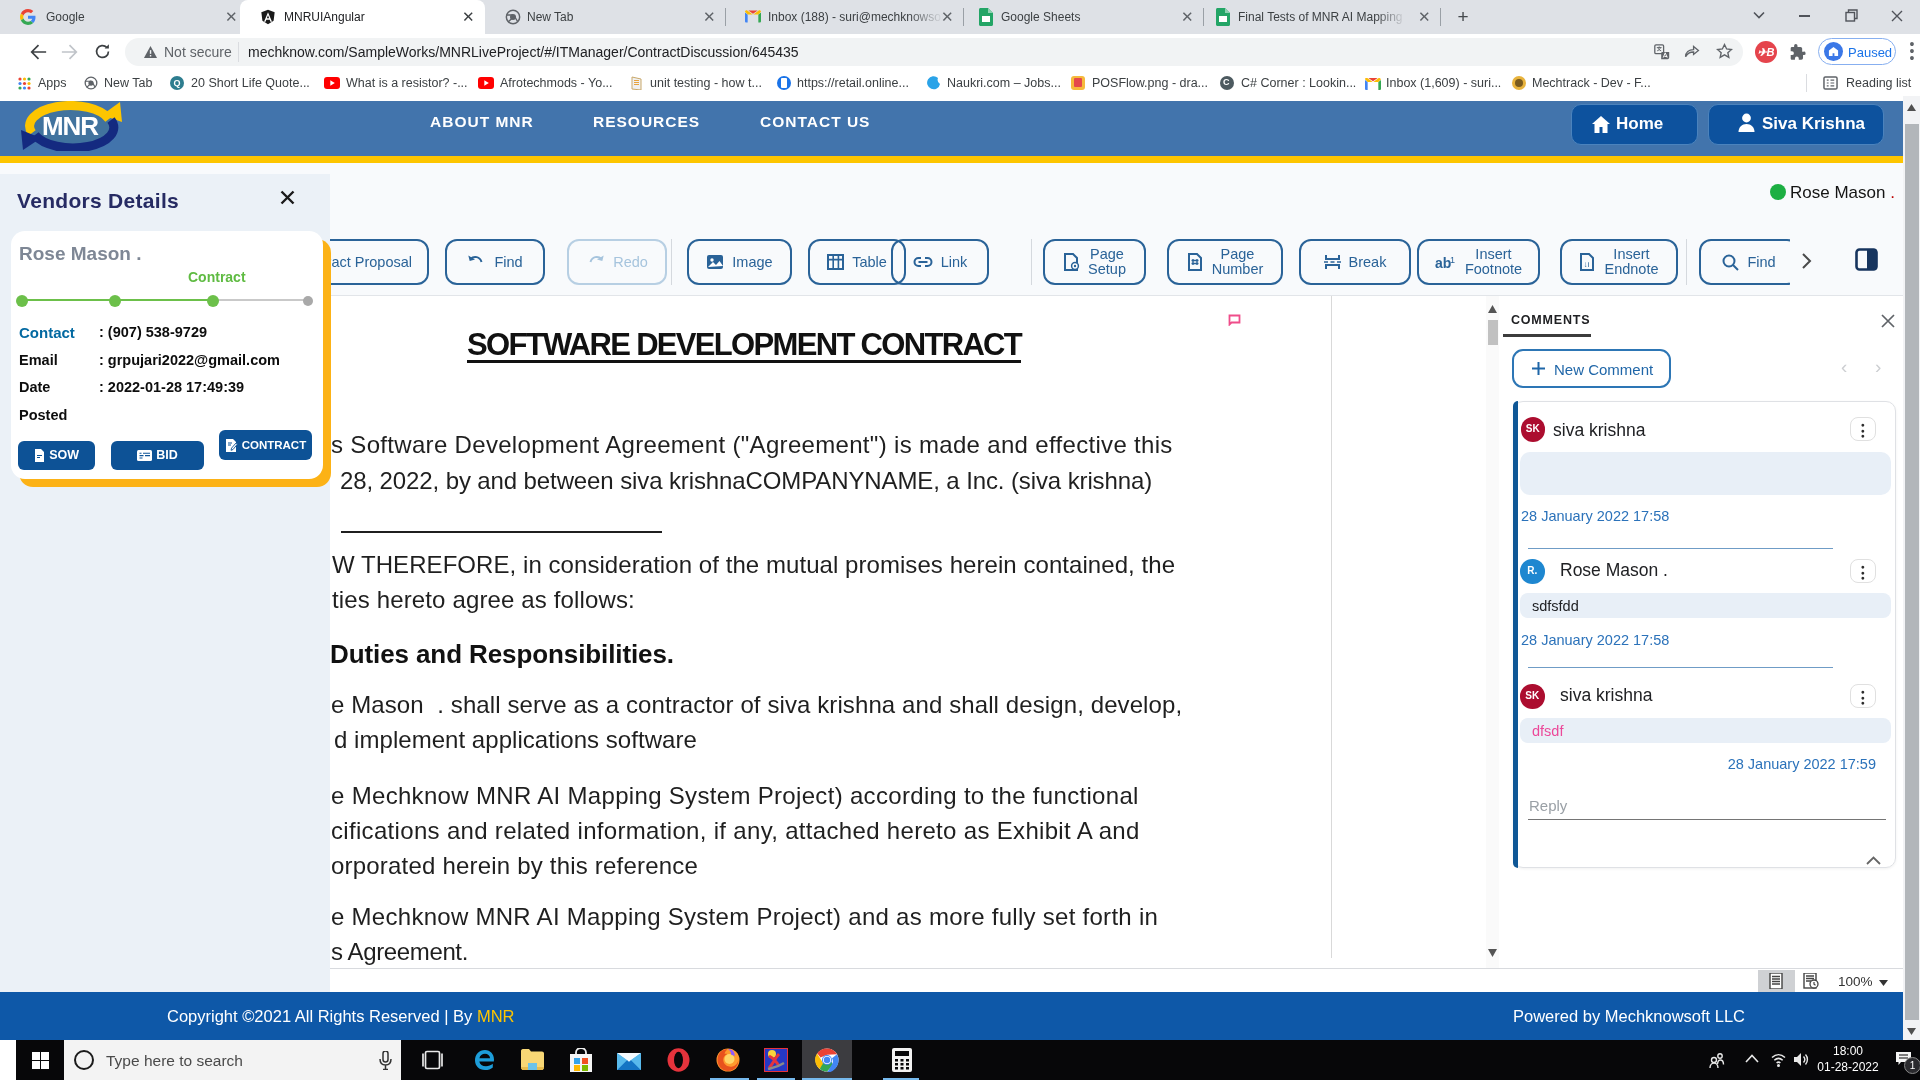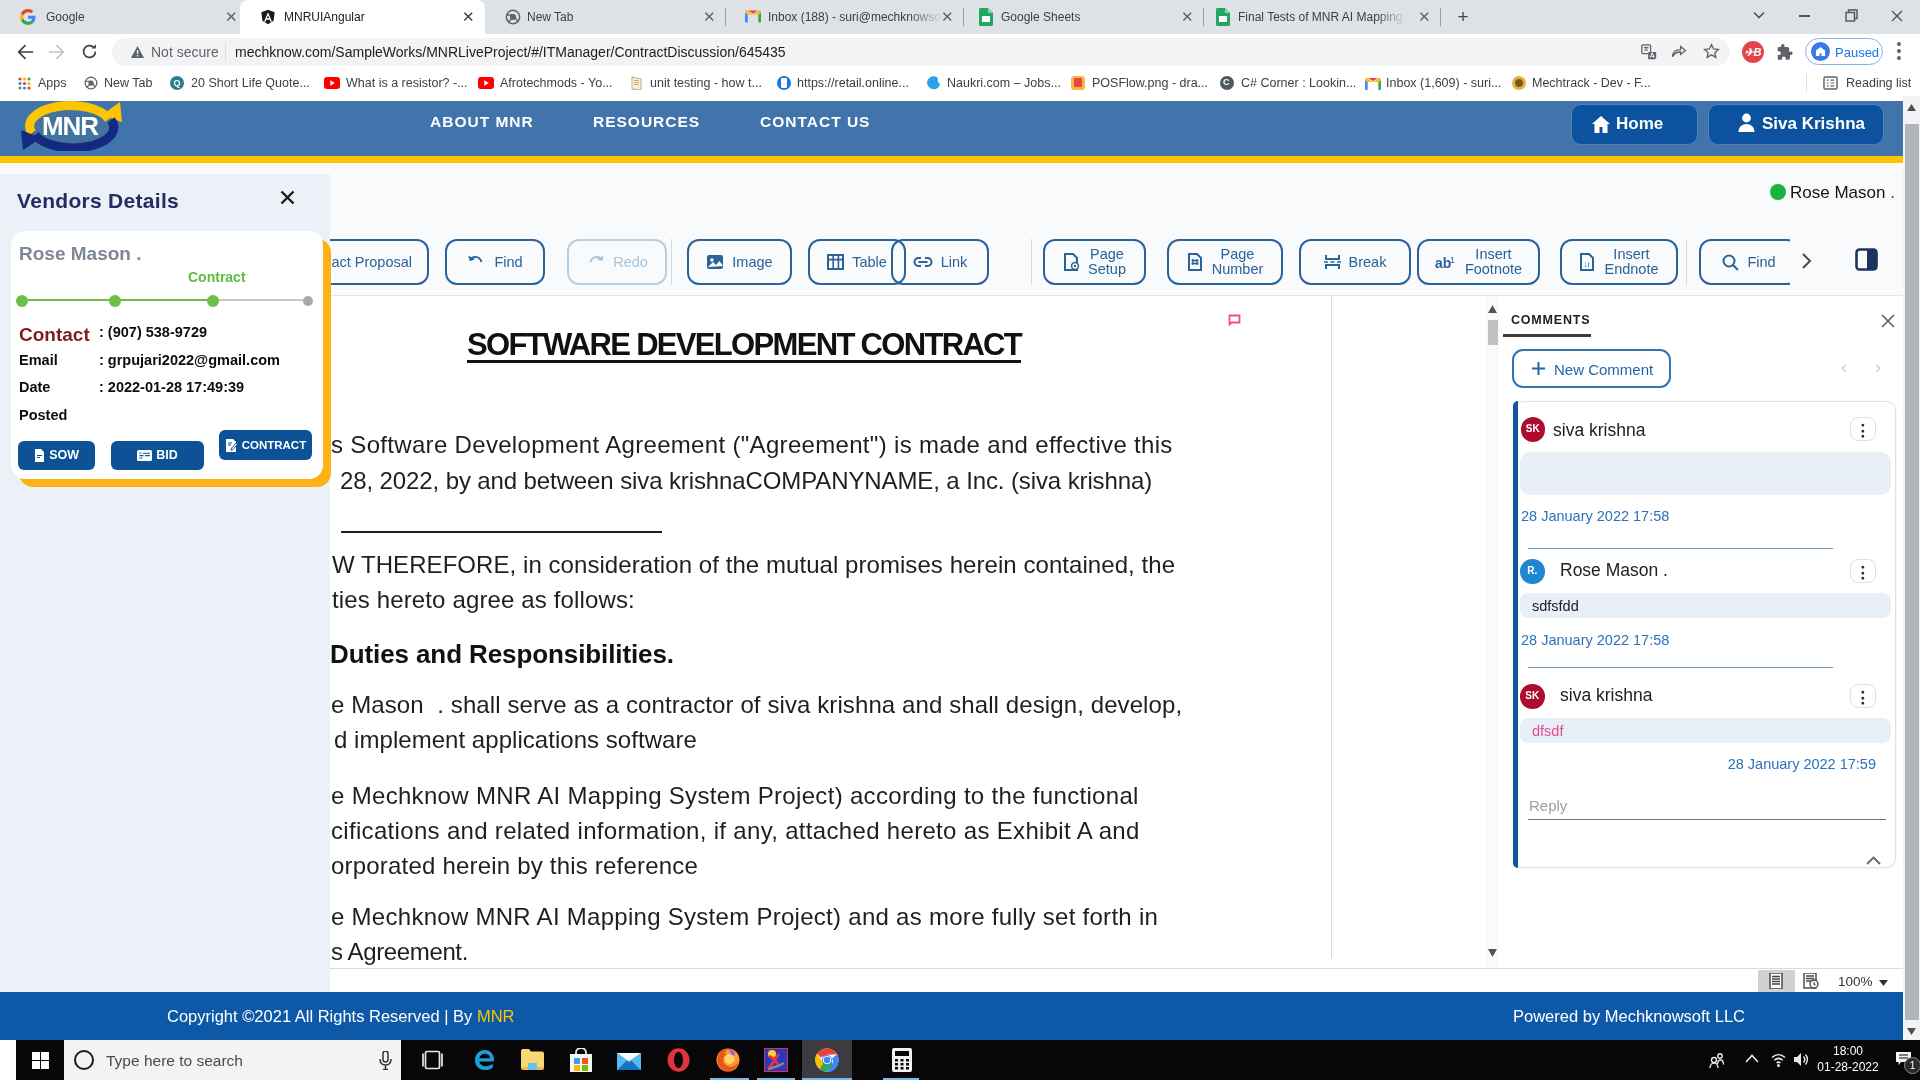--- a/index.html
+++ b/index.html
@@ -78,21 +78,21 @@
   <div class="ab" style="left:1799px;top:15px;width:11px;height:1.6px;background:#50535a"></div>
   <svg class="ab" style="left:1845px;top:9px" width="13" height="13" viewBox="0 0 13 13">
       <path d="M3.5 3.5 3.5 1 12 1 12 9.5 9.5 9.5" fill="#dee1e6" stroke="#50535a" stroke-width="1.4"></path>
       <rect x="1" y="3.5" width="8.5" height="8.5" fill="#dee1e6" stroke="#50535a" stroke-width="1.4"></rect>
     </svg>
   <svg class="ab" style="left:1891px;top:10px" width="12" height="12" viewBox="0 0 12 12">
       <path d="M1 1 11 11M11 1 1 11" stroke="#50535a" stroke-width="1.4"></path>
     </svg>
 </div>
 
-<div class="ab" id="addrbar" style="left:3px;top:34px;width:1712px;height:36px;background:#fff">
+<div class="ab" id="addrbar" style="left:16px;top:34px;width:1712px;height:36px;background:#fff">
   <svg class="ab" style="left:14px;top:10px" width="17" height="16" viewBox="0 0 20 18">
       <path d="M10 1 2 9l8 8M2 9h17" stroke="#3c4043" stroke-width="2" fill="none"></path>
     </svg>
   <svg class="ab" style="left:45px;top:10px" width="17" height="16" viewBox="0 0 20 18">
       <path d="M10 1 18 9l-8 8M18 9H1" stroke="#c0c4c9" stroke-width="2" fill="none"></path>
     </svg>
   <svg class="ab" style="left:78px;top:9px" width="17" height="17" viewBox="0 0 20 20">
       <path d="M17 10a7 7 0 1 1-2-4.9" stroke="#3c4043" stroke-width="2" fill="none"></path>
       <path d="M17.5 1.5v5h-5z" fill="#3c4043"></path>
     </svg>
@@ -438,21 +438,21 @@
       </svg>
     <div class="ab" style="left:11px;top:57px;width:311.5px;height:248px;background:#fff;border-radius:14px;box-shadow:8px 8px 0 0 #fcb216"></div>
     <div class="ab" style="left:19px;top:68.9px;font-size:19px;font-weight:bold;color:#7e8795">Rose Mason .</div>
     <div class="ab" style="left:188px;top:95px;font-size:14px;font-weight:bold;color:#5fbb42">Contract</div>
     <div class="ab" style="left:22px;top:124.9px;width:191px;height:2.5px;background:#6cc04a"></div>
     <div class="ab" style="left:213px;top:124.9px;width:95px;height:2.5px;background:#c9c9c9"></div>
     <div class="ab" style="left:16px;top:121px;width:12px;height:12px;border-radius:50%;background:#6cc04a"></div>
     <div class="ab" style="left:109px;top:121px;width:12px;height:12px;border-radius:50%;background:#6cc04a"></div>
     <div class="ab" style="left:207px;top:121px;width:12px;height:12px;border-radius:50%;background:#6cc04a"></div>
     <div class="ab" style="left:303px;top:122px;width:10px;height:10px;border-radius:50%;background:#a9a9a9"></div>
-    <div class="ab" style="left:19px;top:149.7px;font-size:19px;font-weight:bold;color:#7f1d1d">Contact</div>
+    <div class="ab" style="left:19px;top:149.7px;font-size:15px;font-weight:bold;color:#0369a1">Contact</div>
     <div class="ab" style="left:99px;top:149.7px;font-size:14.5px;font-weight:bold;color:#0d0d0d">: (907) 538-9729</div>
     <div class="ab" style="left:19px;top:177.7px;font-size:14.5px;font-weight:bold;color:#0d0d0d">Email</div>
     <div class="ab" style="left:99px;top:177.7px;font-size:14.5px;font-weight:bold;color:#0d0d0d">: grpujari2022@gmail.com</div>
     <div class="ab" style="left:19px;top:204.7px;font-size:14.5px;font-weight:bold;color:#0d0d0d">Date</div>
     <div class="ab" style="left:99px;top:204.7px;font-size:14.5px;font-weight:bold;color:#0d0d0d">: 2022-01-28 17:49:39</div>
     <div class="ab" style="left:19px;top:232.7px;font-size:14.5px;font-weight:bold;color:#0d0d0d">Posted</div>
     <div class="ab" style="left:18.3px;top:266.8px;width:76.7px;height:29.2px;background:#0d5296;border-radius:6px;display:flex;align-items:center;justify-content:center;gap:4px;color:#fff;font-size:12.5px;font-weight:bold"><svg width="11" height="13" viewBox="0 0 11 13">
           <path d="M1 0h6l3 3v10H1z" fill="#fff"></path>
           <path d="M3 6.5h5M3 8.5h3" stroke="#0d5296" stroke-width="1"></path>
         </svg>SOW</div>

